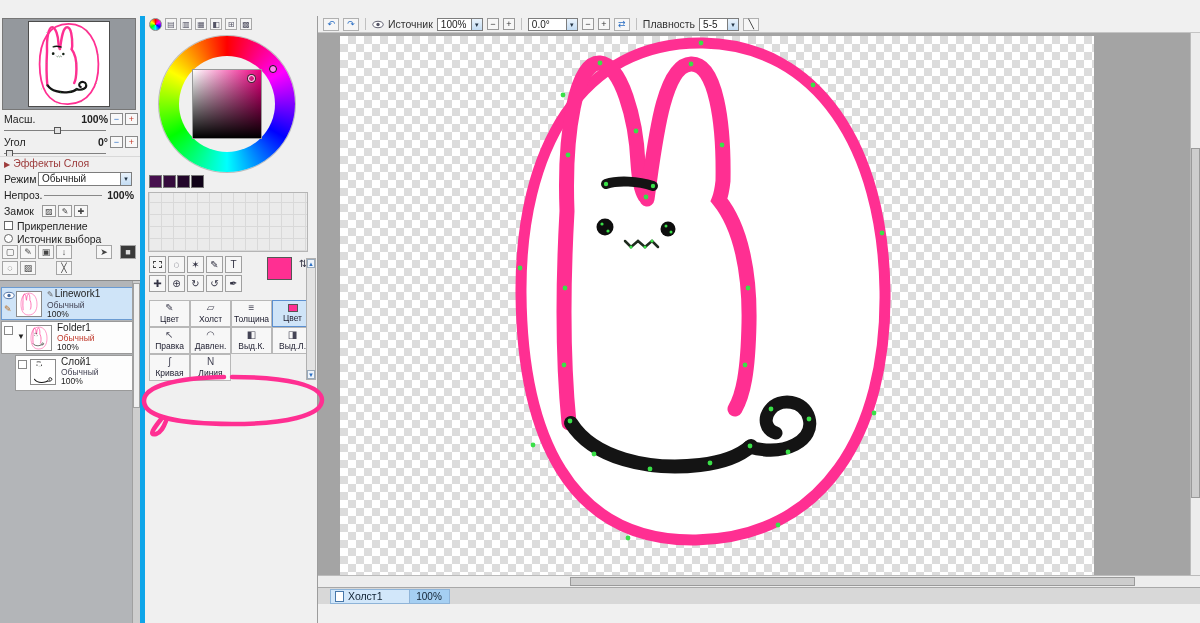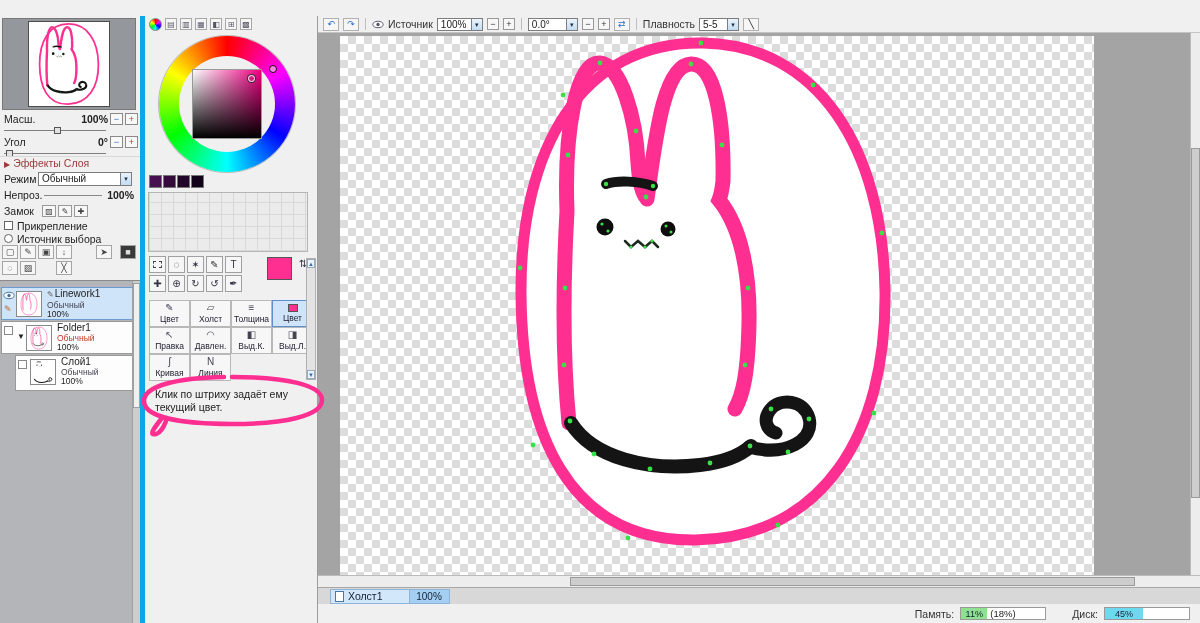--- a/index.html
+++ b/index.html
@@ -404,21 +404,20 @@
       <div class="opt-cell">
           <span class="oi">ʃ</span>
           <span class="ol">Кривая</span>
         </div>
       <div class="opt-cell">
           <span class="oi">N</span>
           <span class="ol">Линия</span>
         </div>
     </div>
 
-    <div class="hint-text">Клик по штриху задаёт ему текущий цвет.</div>
 
     <div class="mid-scroll">
       <span class="msc-btn msc-up">▲</span>
       <span class="msc-btn msc-down">▼</span>
     </div>
   </div>
 
   <svg class="hint-circle" width="192" height="66" viewBox="0 0 192 66">
     <path fill="none" class="stroke-pink" stroke-width="4.5" stroke-linecap="round" d="M96,3 C150,3 186,11 186,26 C186,42 148,50 96,50 C44,50 8,43 8,27 C8,12 40,4 88,3 M26,44 C18,54 12,62 20,60 C26,58 28,52 30,47"></path>
   </svg>
@@ -473,27 +472,15 @@
       </div>
 
     <div class="tabbar">
       <div class="canvas-tab">
         <span class="tab-icon"></span>
         <span class="tab-name">Холст1</span>
         <span class="tab-zoom">100%</span>
       </div>
     </div>
 
-    <div class="statusbar">
-      <span class="st-label">Память:</span>
-      <span class="st-bar">
-        <span class="st-fill st-mem">11%</span>
-        <span class="st-extra">(18%)</span>
-      </span>
-      <span class="st-gap"></span>
-      <span class="st-label">Диск:</span>
-      <span class="st-bar">
-        <span class="st-fill st-disk">45%</span>
-      </span>
-    </div>
   </div>
 
 </div>
 
 </body></html>

